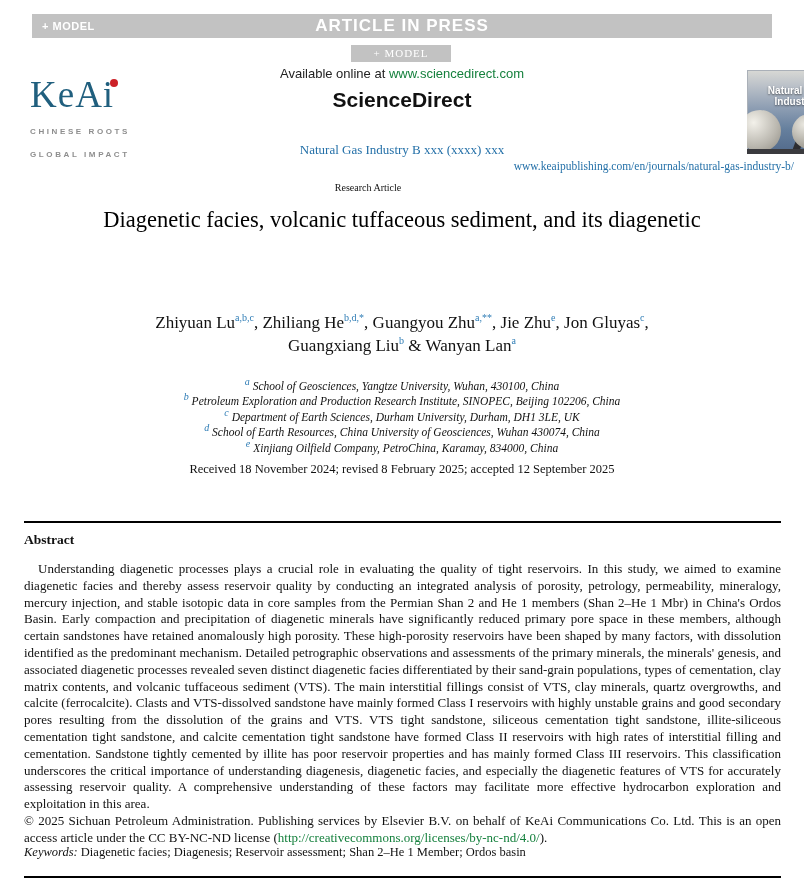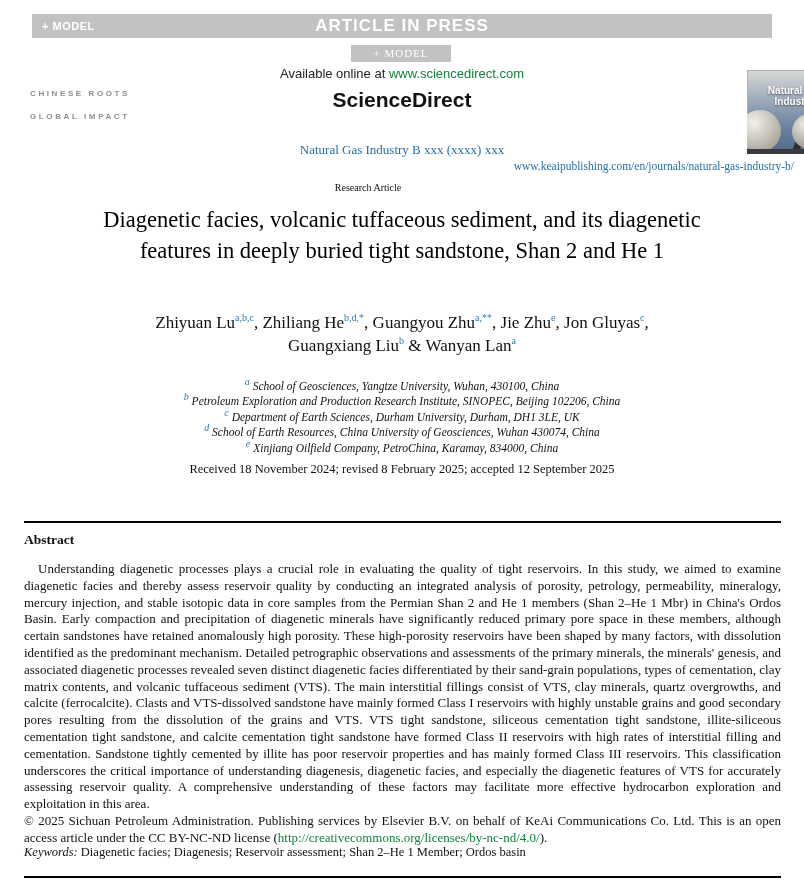--- a/index.html
+++ b/index.html
@@ -76,20 +76,24 @@
 
 <div class="page">
 
   <div class="press-banner">
     <span class="model-left">+ MODEL</span>
     <div class="press-title">ARTICLE IN PRESS</div>
   </div>
   <div class="model-box">+ MODEL</div>
 
   <div class="keai">
+    <div class="keai-word">
+      <span>KeAi</span>
+      <span class="keai-dot"></span>
+    </div>
     <div class="keai-tag">CHINESE ROOTS</div>
     <div class="keai-tag">GLOBAL IMPACT</div>
   </div>
 
   <div class="avail-line">
     <span>Available online at </span><a href="#" class="link-blue">www.sciencedirect.com</a>
   </div>
   <div class="sd-logo">ScienceDirect</div>
   <div class="journal-line">Natural Gas Industry B xxx (xxxx) xxx</div>
   <a href="#" class="journal-url">www.keaipublishing.com/en/journals/natural-gas-industry-b/</a>
@@ -103,21 +107,20 @@
     <span class="cover-pipe"></span>
     <span class="sphere-l"></span>
     <span class="sphere-r"></span>
     <span class="cover-bar"></span>
   </div>
 
   <div class="type-label">Research Article</div>
 
   <div class="title-block">
     <div>Diagenetic facies, volcanic tuffaceous sediment, and its diagenetic</div>
-    <div>features in deeply buried tight sandstone, Shan 2 and He 1</div>
   </div>
 
   <div class="authors"><span><span>Zhiyuan Lu</span><sup class="au-sup">a,b,c</sup><span>, </span></span><span><span>Zhiliang He</span><sup class="au-sup">b,d,*</sup><span>, </span></span><span><span>Guangyou Zhu</span><sup class="au-sup">a,**</sup><span>, </span></span><span><span>Jie Zhu</span><sup class="au-sup">e</sup><span>, </span></span><span><span>Jon Gluyas</span><sup class="au-sup">c</sup><span>,</span></span><br><span><span>Guangxiang Liu</span><sup class="au-sup">b</sup><span> &amp; </span></span><span><span>Wanyan Lan</span><sup class="au-sup">a</sup><span></span></span></div>
 
   <div class="affils">
       <div><sup class="aff-sup">a</sup><span> School of Geosciences, Yangtze University, Wuhan, 430100, China</span></div>
       <div><sup class="aff-sup">b</sup><span> Petroleum Exploration and Production Research Institute, SINOPEC, Beijing 102206, China</span></div>
       <div><sup class="aff-sup">c</sup><span> Department of Earth Sciences, Durham University, Durham, DH1 3LE, UK</span></div>
       <div><sup class="aff-sup">d</sup><span> School of Earth Resources, China University of Geosciences, Wuhan 430074, China</span></div>
       <div><sup class="aff-sup">e</sup><span> Xinjiang Oilfield Company, PetroChina, Karamay, 834000, China</span></div>

